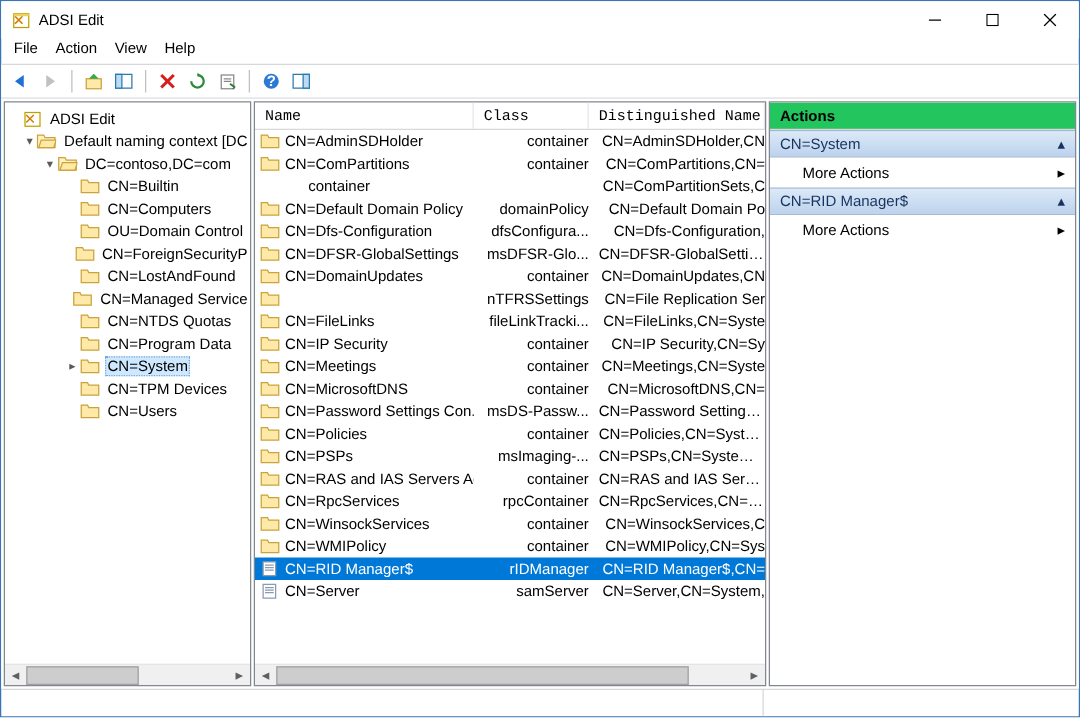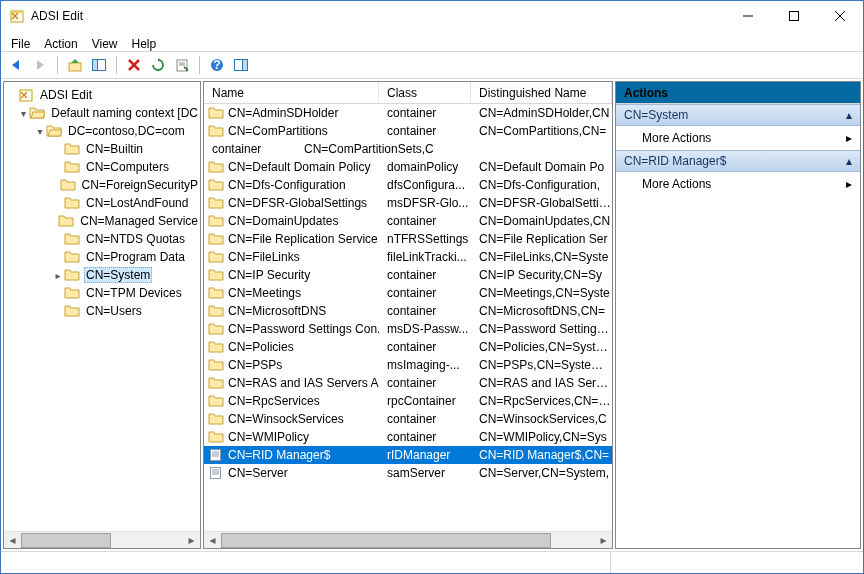--- a/index.html
+++ b/index.html
@@ -2,45 +2,45 @@
 <html><head>
 <meta charset="utf-8">
 <style>
   * { box-sizing: border-box; font-family: "Segoe UI", Tahoma, sans-serif; font-size: 12px; }
   html,body { margin:0; padding:0; background:#fff; }
   .window { width:864px; height:574px; border:1px solid #3a74b8; display:flex; flex-direction:column; background:#fff; }
   .titlebar { height:30px; display:flex; align-items:center; padding:0 0 0 8px; background:#fff; color:#000; }
   .titlebar .title { margin-left:6px; flex:1; }
   .win-controls { display:flex; height:100%; }
   .win-btn { width:46px; display:flex; align-items:center; justify-content:center; }
-  .menubar { height:20px; display:flex; gap:14px; padding:0 10px; align-items:flex-end; border-top:0; }
+  .menubar { height:20px; display:flex; gap:14px; padding:0 10px; align-items:flex-start; border-top:0; }
   .menubar span { cursor:default; }
   .toolbar { height:28px; border-top:1px solid #d8d8d8; border-bottom:1px solid #d8d8d8; display:flex; align-items:center; padding:0 4px; gap:2px; background:#fff; }
   .tool-sep { width:1px; height:18px; background:#c0c0c0; margin:0 4px; }
   .tool-btn { width:22px; height:22px; display:flex; align-items:center; justify-content:center; border:1px solid transparent; }
   .content { flex:1; display:flex; border-top:0; overflow:hidden; padding:2px; gap:2px; background:#fff; }
   .pane { border:1px solid #828790; background:#fff; overflow:hidden; display:flex; flex-direction:column; }
   .tree-pane { width:198px; }
   .list-pane { flex:1; }
   .actions-pane { width:246px; }
   .tree { flex:1; overflow:auto; padding:4px 0; }
   .tree-node { display:flex; align-items:center; height:18px; white-space:nowrap; cursor:default; }
   .tree-node .twisty { width:12px; text-align:center; color:#5a5a5a; font-size:10px; }
   .tree-node .label { padding:0 2px; }
   .tree-node.selected .label { background:#cde8ff; border:1px dotted #7aa7d8; padding:0 1px; }
   .depth0 { padding-left:2px; } .depth1 { padding-left:14px; } .depth2 { padding-left:30px; } .depth3 { padding-left:48px;align-items:center; }
   .folder-icon { width:16px; height:14px; margin-right:4px; display:inline-flex; }
   .list-header { height:22px; display:flex; border-bottom:1px solid #d8d8d8; align-items:center; }
-  .list-header .col { padding-left:8px; border-right:1px solid #e5e5e5; height:100%; display:flex; align-items:center; color:#000; }
+  .list-header .col { padding-left:8px; border-right:1px solid #e5e5e5; height:100%; display:flex; align-items:center; color:#000;font-family:Liberation Mono, monospace; }
   .list-body { flex:1; overflow:auto; }
-  .row { display:flex; height:18px; align-items:center; cursor:default; white-space:nowrap; }
+  .row { display:flex; height:18px; align-items:center; cursor:default; white-space:nowrap;text-align:right; }
   .row.selected { background:#0078d7; color:#fff; }
   .row .cell { padding-left:8px; overflow:hidden; text-overflow:ellipsis; }
   .row .cell.first { display:flex; align-items:center; padding-left:4px; }
-  .actions-header { height:22px; background:#0369a1; padding:4px 8px; font-weight:bold; border-bottom:1px solid #d8d8d8; }
+  .actions-header { height:22px; background:#22c55e; padding:4px 8px; font-weight:bold; border-bottom:1px solid #d8d8d8; }
   .action-section-title { background:#bfd4ed; background:linear-gradient(#dce9f7,#bcd3ed); border:1px solid #a4b9d6; border-left:0; border-right:0; padding:3px 8px; color:#18335f; display:flex; align-items:center; justify-content:space-between; }
   .action-item { padding:5px 8px 5px 26px; display:flex; justify-content:space-between; align-items:flex-end; cursor:default; }
   .hscroll { height:17px; border-top:1px solid #e5e5e5; background:#f0f0f0; display:flex; align-items:center; }
   .hscroll .thumb { height:15px; background:#cdcdcd; border:1px solid #a0a0a0; }
   .hscroll .arrow { width:17px; height:17px; display:flex; align-items:center; justify-content:center; color:#606060; }
   .statusbar { height:22px; border-top:1px solid #d8d8d8; display:flex; }
   .statusbar .seg { border-right:1px solid #d8d8d8; height:100%; }
   .statusbar .seg:first-child{ width:610px; } .statusbar .seg:last-child{ flex:1; border-right:0; }
   svg { display:block; }
   .col-name{width:175px;} .col-class{width:92px;} .col-dn{flex:1;}
@@ -199,20 +199,29 @@
             </span>
     <span class="label">CN=Computers</span>
           </div>
           <div class="tree-node depth3 ">
     <span class="twisty"></span>
     <span class="folder-icon">
               <svg width="16" height="14">
                 <path d="M1 4 L1 12 L15 12 L15 4 L7 4 L6 2 L1 2 Z" fill="#ffe9a8" stroke="#caa33a"></path>
               </svg>
             </span>
+    <span class="label">OU=Domain Control</span>
+          </div>
+          <div class="tree-node depth3 ">
+    <span class="twisty"></span>
+    <span class="folder-icon">
+              <svg width="16" height="14">
+                <path d="M1 4 L1 12 L15 12 L15 4 L7 4 L6 2 L1 2 Z" fill="#ffe9a8" stroke="#caa33a"></path>
+              </svg>
+            </span>
     <span class="label">CN=ForeignSecurityP</span>
           </div>
           <div class="tree-node depth3 ">
     <span class="twisty"></span>
     <span class="folder-icon">
               <svg width="16" height="14">
                 <path d="M1 4 L1 12 L15 12 L15 4 L7 4 L6 2 L1 2 Z" fill="#ffe9a8" stroke="#caa33a"></path>
               </svg>
             </span>
     <span class="label">CN=LostAndFound</span>
@@ -363,21 +372,20 @@
     <div class="cell col-class">container</div>
     <div class="cell col-dn">CN=DomainUpdates,CN</div>
           </div>
           <div class="row ">
     <div class="cell first col-name">
               <span class="folder-icon">
                 <svg width="16" height="14">
                   <path d="M1 4 L1 12 L15 12 L15 4 L7 4 L6 2 L1 2 Z" fill="#ffe9a8" stroke="#caa33a"></path>
                 </svg>
               </span>
-              <span>CN=File Replication Service</span>
             </div>
     <div class="cell col-class">nTFRSSettings</div>
     <div class="cell col-dn">CN=File Replication Ser</div>
           </div>
           <div class="row ">
     <div class="cell first col-name">
               <span class="folder-icon">
                 <svg width="16" height="14">
                   <path d="M1 4 L1 12 L15 12 L15 4 L7 4 L6 2 L1 2 Z" fill="#ffe9a8" stroke="#caa33a"></path>
                 </svg>

